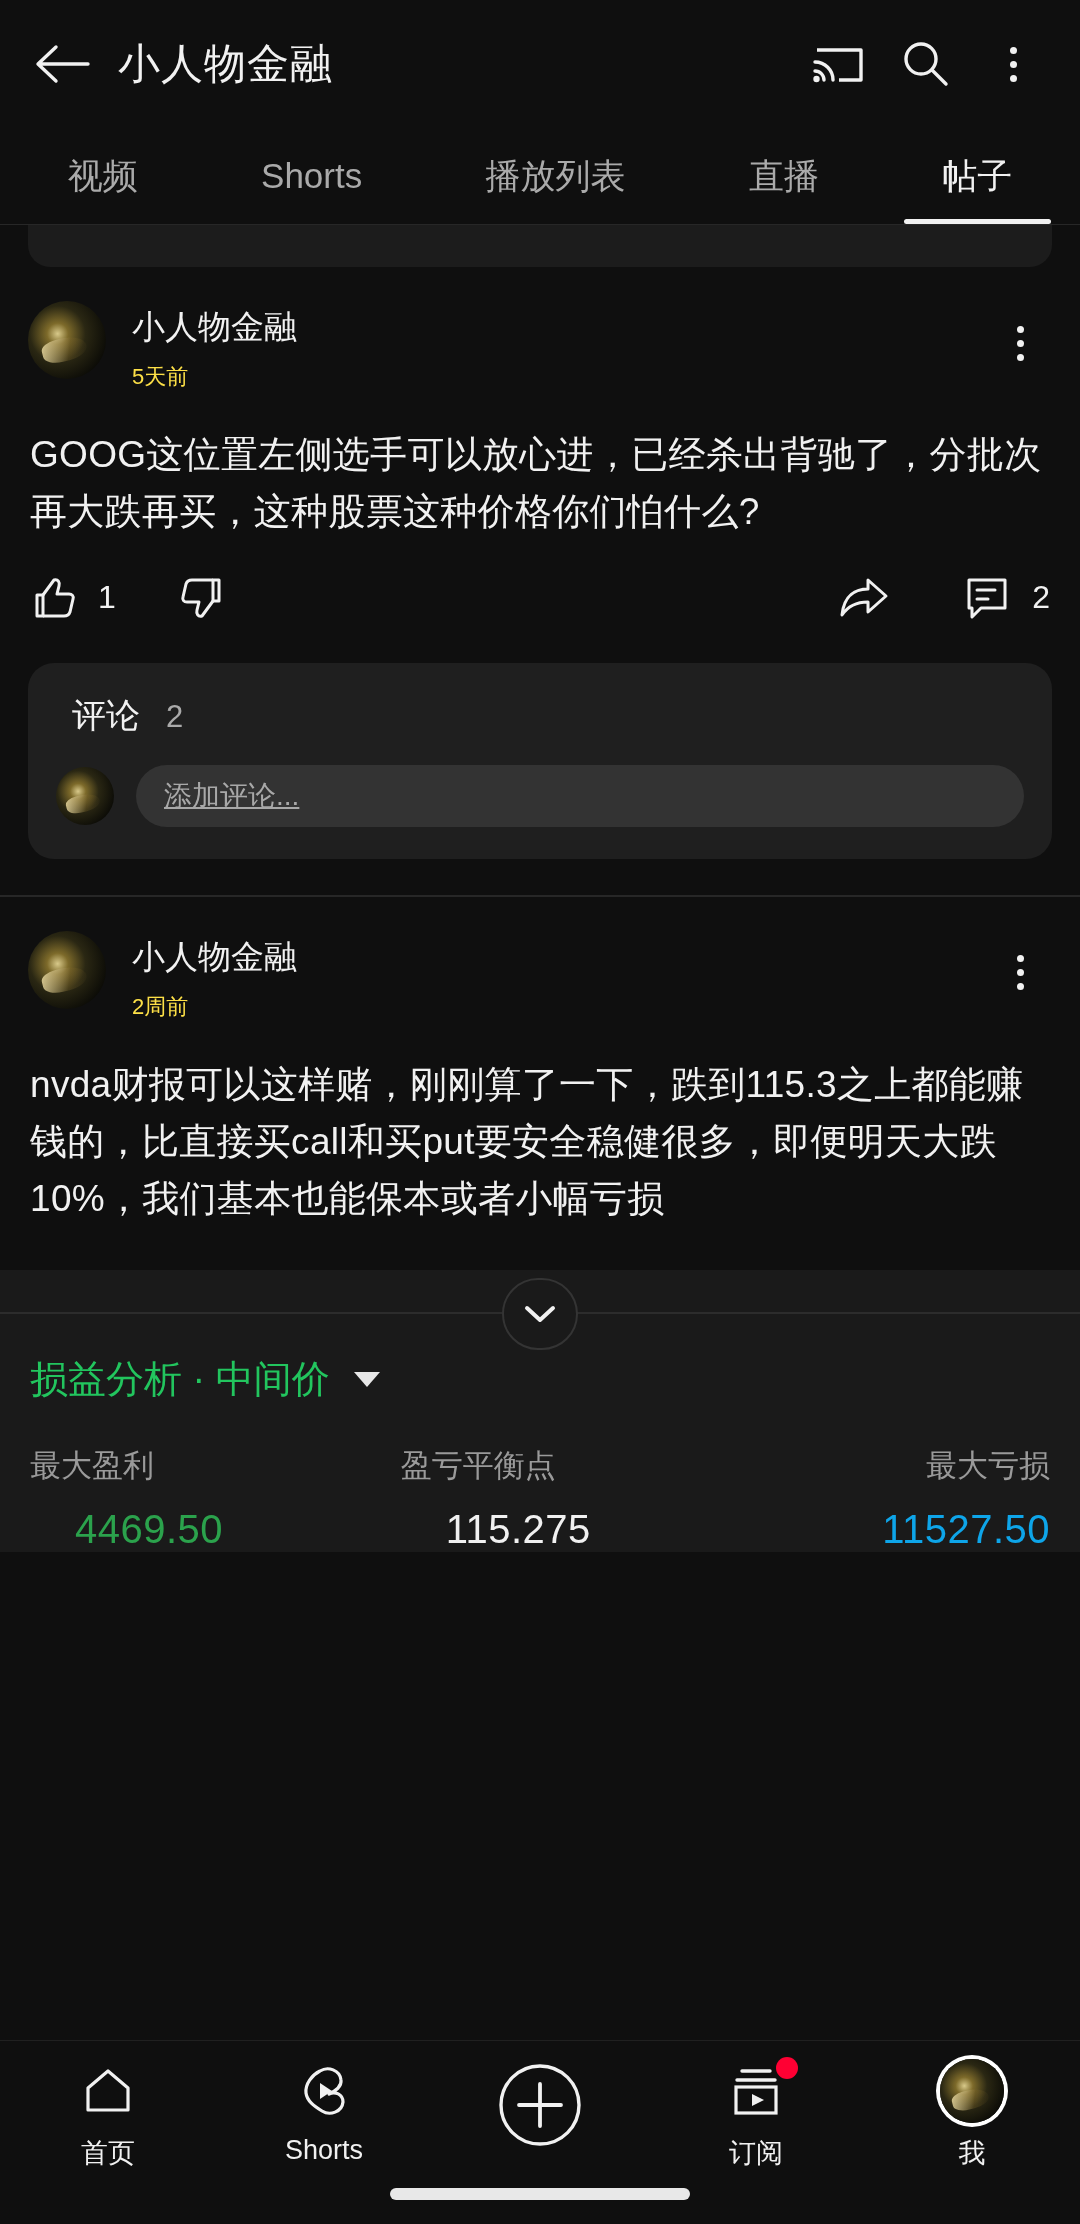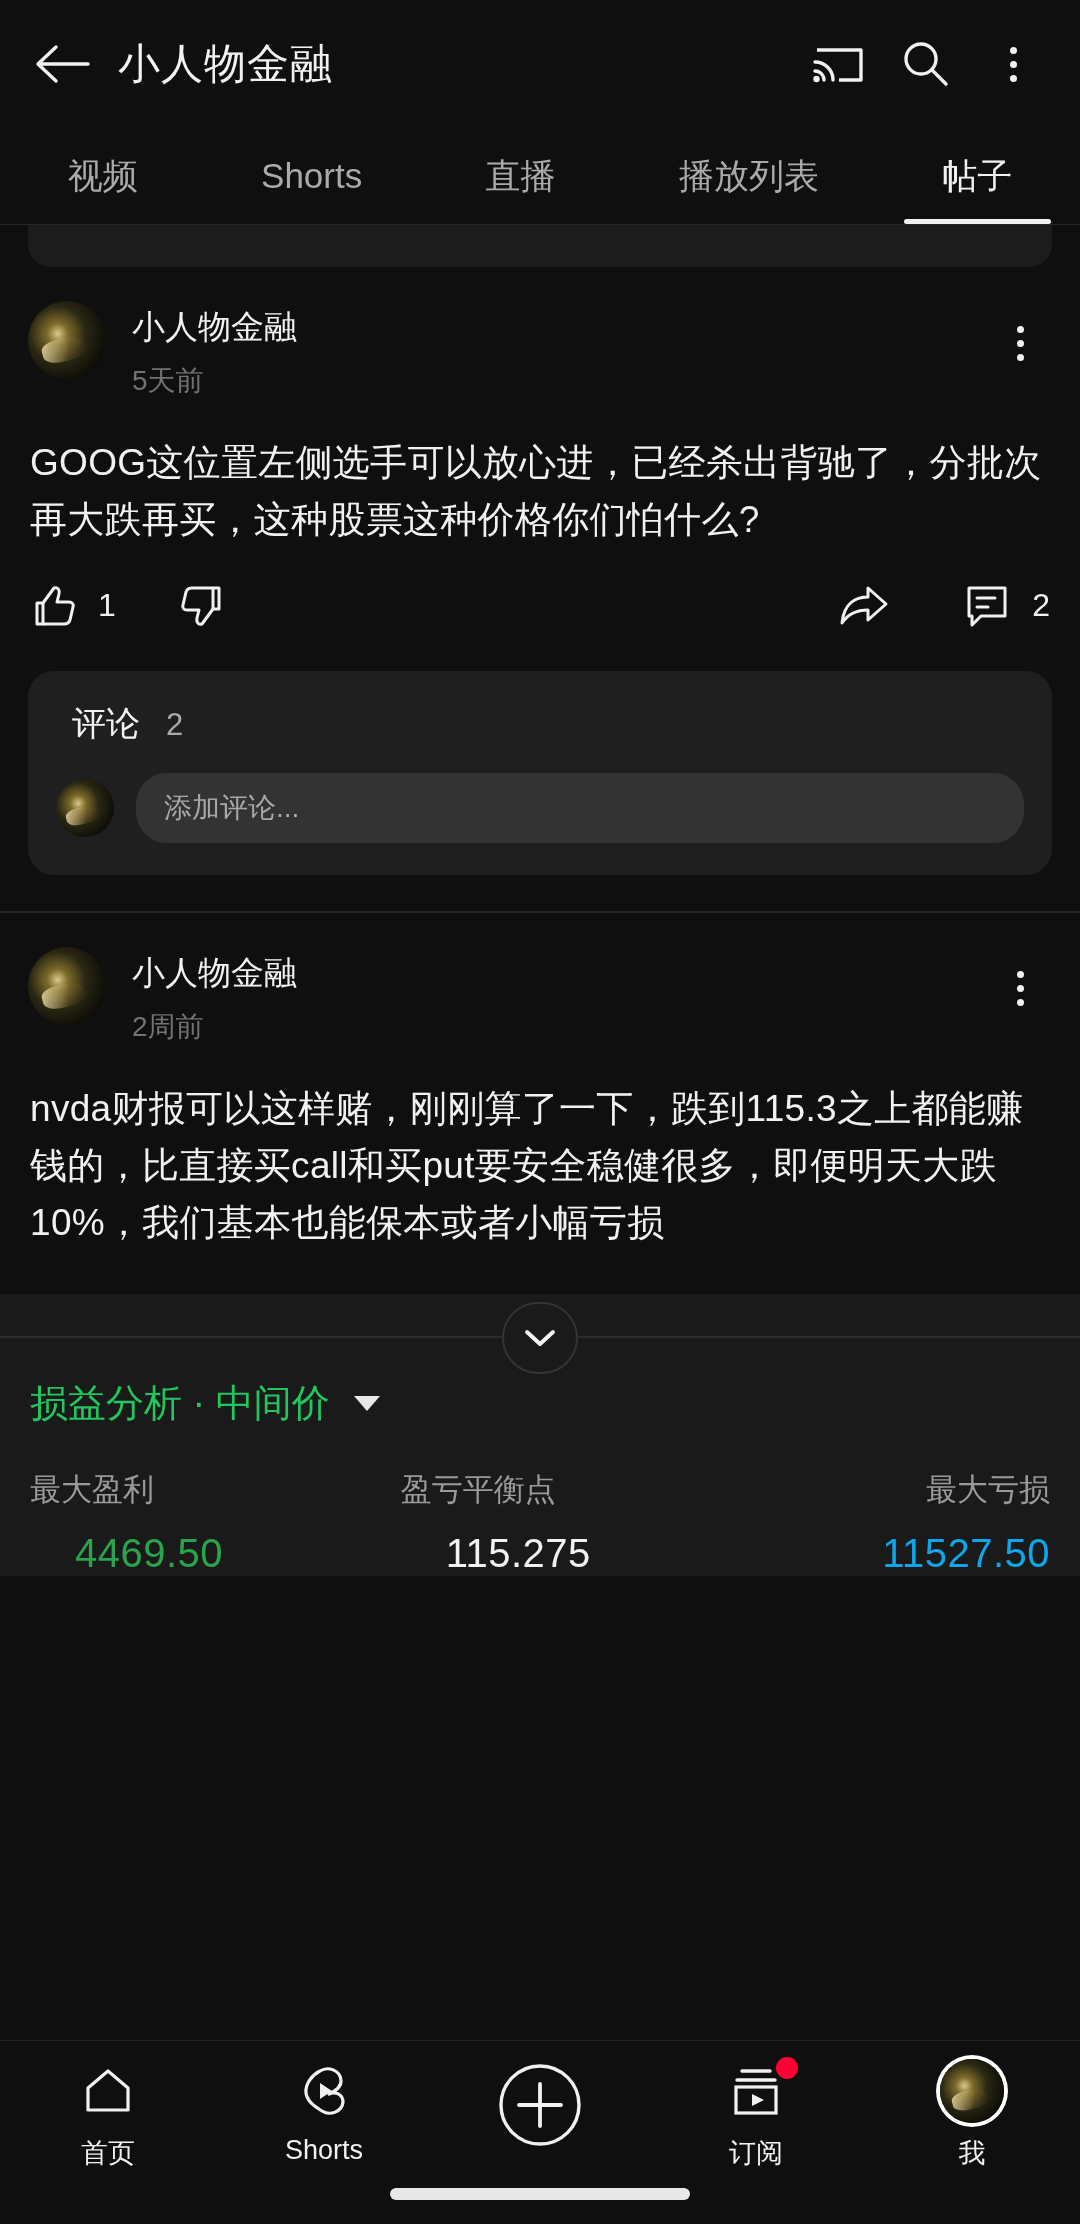--- a/index.html
+++ b/index.html
@@ -63,21 +63,21 @@
   .avatar::after{
     content:""; position:absolute; left:18%; top:48%; width:58%; height:30%;
     background:linear-gradient(110deg, rgba(232,216,160,.92), rgba(120,98,40,.35) 60%, transparent);
     border-radius:40% 60% 50% 45%; transform:rotate(-14deg);
   }
   .avatar.sm { width:58px; height:58px; }
   .avatar.nav { width:64px; height:64px; box-shadow:0 0 0 4px #ffffff; }
 
   .post-meta { margin-left:26px; display:flex; flex-direction:column; gap:12px; flex:1 1 auto; padding-top:4px;}
   .post-author { font-size:33px; color:#f1f1f1; font-weight:400; }
-  .post-time { font-size:28px; color:#737373; }
+  .post-time { font-size:22px; color:#fde047; }
   .post-kebab { width:64px; height:64px; display:flex; align-items:center; justify-content:center; flex:0 0 auto; margin-top:10px;}
 
   .post-body {
     padding:34px 30px 0 30px; font-size:37px; line-height:1.55;
     color:#f1f1f1; letter-spacing:.3px; word-break:break-word;
   }
 
   .engage { display:flex; align-items:center; padding:34px 30px 0 30px; }
   .eg { display:flex; align-items:center; gap:22px; }
   .eg-count { font-size:32px; color:#f1f1f1; }
@@ -86,23 +86,23 @@
   .eg-right { display:flex; align-items:center; gap:74px; }
 
   .comment-card {
     margin:42px 28px 30px 28px; background:#1f1f1f;
     border-radius:26px; padding:30px 28px 32px 28px;
   }
   .comment-title { font-size:34px; color:#f1f1f1; }
   .comment-title span { color:#aaaaaa; font-size:31px; margin-left:10px; }
   .comment-row { display:flex; align-items:center; gap:22px; margin-top:26px; }
   .comment-input {
-    flex:1 1 auto; height:70px; border-radius:31px; background:#333333;
+    flex:1 1 auto; height:62px; border-radius:31px; background:#333333;
     display:flex; align-items:center; padding:0 28px;
-    font-size:28px; color:#a8a8a8;
+    font-size:28px; color:#a8a8a8;text-decoration:underline;
   }
 
   
   .attach { background:#1a1a1a; position:relative; }
   .attach-hairline { height:2px; background:#2c2c2c; position:absolute; left:0; right:0; top:42px; }
   .expand-pill {
     position:absolute; left:50%; transform:translateX(-50%); top:8px;
     width:76px; height:72px; border-radius:38px;
     background:#1a1a1a; border:2px solid #343434;
     display:flex; align-items:center; justify-content:center; z-index:2;
@@ -171,22 +171,22 @@
           <i></i>
           <i></i>
         </div>
     </div>
   </div>
 </div>
 
 <div class="tabstrip">
   <div class="tab">视频</div>
   <div class="tab">Shorts</div>
+  <div class="tab">播放列表</div>
   <div class="tab">直播</div>
-  <div class="tab">播放列表</div>
   <div class="tab active">帖子</div>
 </div>
 <div class="tab-divider"></div>
 
 <div class="content">
 
   <div class="peek-card"></div>
 
   <div class="post">
     <div class="post-head">

